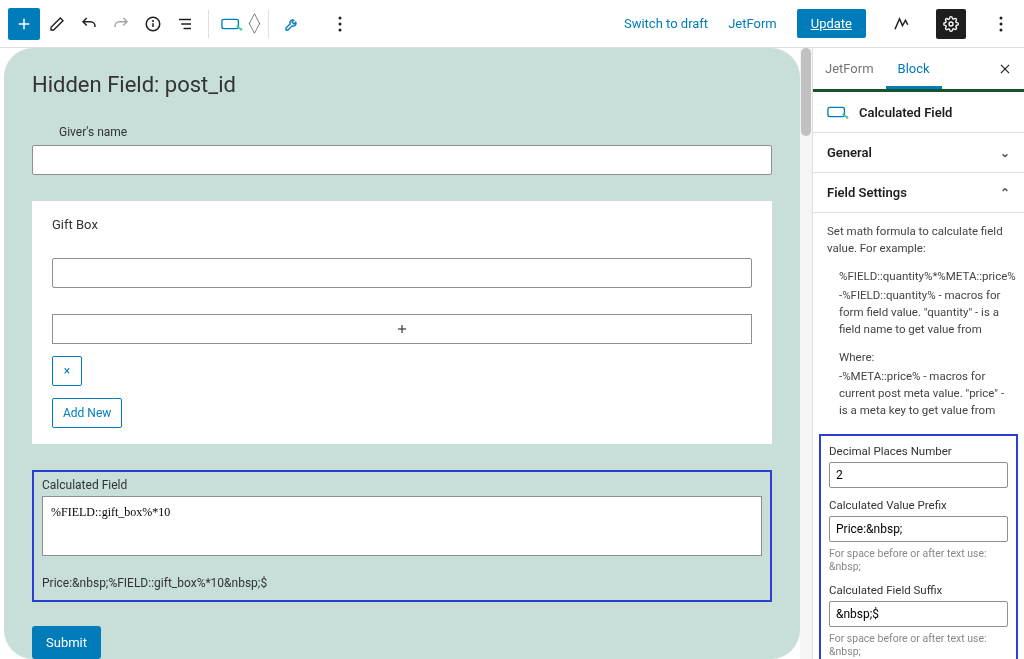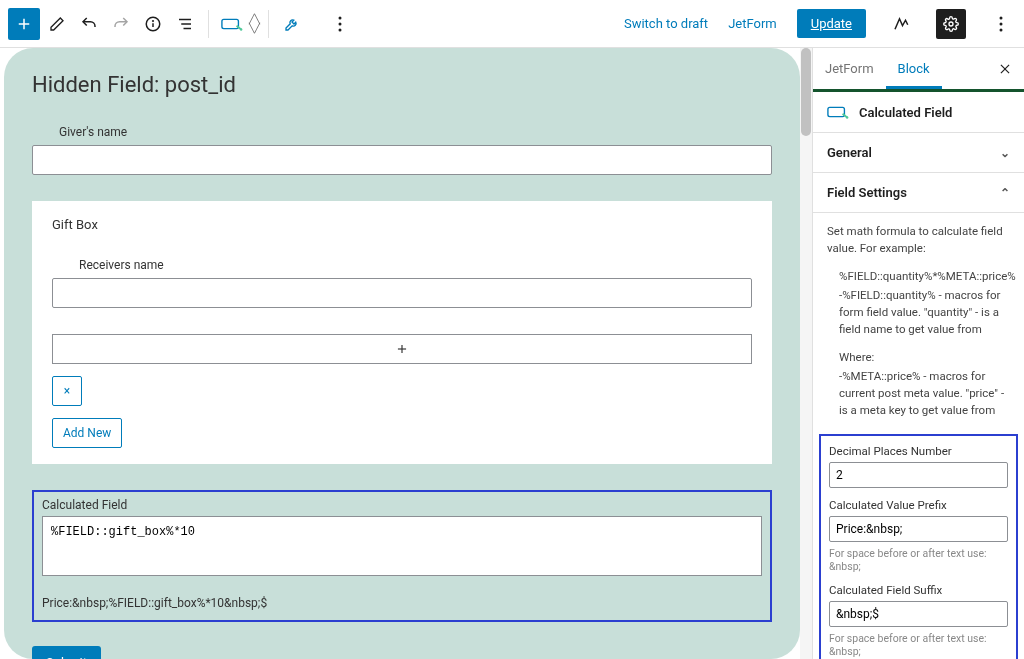--- a/index.html
+++ b/index.html
@@ -27,21 +27,21 @@
   .page-title { font-size: 22px; color: #333; margin-bottom: 28px; font-weight: 400; }
   .field-label { font-size: 12px; color: #333; margin-bottom: 6px; display: block; margin-left: 27px; }
   .text-input { width: 100%; border: 1px solid #8c8f94; background: #fff; height: 30px; padding: 0 8px; font-size: 13px; border-radius: 2px; }
   .group-box { background: #fff; padding: 16px 20px; margin-top: 26px; }
   .group-title { font-size: 13px; color: #333; margin-bottom: 26px; }
   .add-block-btn { width: 100%; height: 30px; margin-top: 26px; border: 1px solid #8c8f94; background: #fff; display: flex; align-items: center; justify-content: center; font-size: 18px; color: #333; cursor: pointer; }
   .small-btn { display: inline-flex; align-items: center; justify-content: center; height: 30px; min-width: 30px; border: 1px solid #007cba; color: #007cba; background: #fff; padding: 0 10px; font-size: 12px; margin-top: 12px; border-radius: 2px; cursor: pointer; }
   .small-btn.square { width: 30px; padding: 0; }
   .calc-box { border: 2px solid #2b3fd0; padding: 6px 8px 10px 8px; margin-top: 26px; }
   .calc-label { font-size: 12px; color: #333; margin-bottom: 4px; }
-  .calc-textarea { width: 100%; height: 60px; border: 1px solid #8c8f94; padding: 8px; font-size: 12px; resize: none; font-family: Liberation Mono, monospace; }
+  .calc-textarea { width: 100%; height: 60px; border: 1px solid #8c8f94; padding: 8px; font-size: 12px; resize: none; font-family: Liberation Serif, serif; }
   .calc-out { font-size: 12px; color: #333; margin-top: 16px; }
   .submit { margin-top: 24px; background: #007cba; color: #fff; border: none; padding: 9px 14px; font-size: 13px; border-radius: 3px; cursor: pointer; }
 
   .sidebar { width: 212px; border-left: 1px solid #e0e0e0; background: #fff; font-size: 12px; color: #1e1e1e; overflow-y: auto; }
   .sb-tabs { display: flex; border-bottom: 3px solid #14532d; height: 44px; align-items: stretch; }
   .sb-tab { padding: 0 12px; display: flex; align-items: center; font-size: 13px; color: #757575; cursor: pointer; }
   .sb-tab.active { color: #007cba; box-shadow: inset 0 -3px 0 #007cba; }
   .sb-close { margin-left: auto; padding: 0 12px; display: flex; align-items: center; color: #1e1e1e; cursor: pointer; }
   .sb-block-head { display: flex; align-items: center; gap: 10px; padding: 12px 14px; border-bottom: 1px solid #e0e0e0; }
   .sb-block-icon { width: 22px; height: 16px; }
@@ -153,21 +153,20 @@
 <div class="workspace">
   <div class="editor-wrap">
     <div class="editor">
       <div class="page-title">Hidden Field: post_id</div>
 
       <label class="field-label">Giver's name</label>
       <input class="text-input" style="">
 
       <div class="group-box">
         <div class="group-title">Gift Box</div>
-        <label class="field-label">Receivers name</label>
         <input class="text-input" style="">
         <button class="add-block-btn">
           <svg width="14" height="14" viewBox="0 0 24 24" fill="none" stroke="currentColor" stroke-width="2">
               <line x1="12" y1="5" x2="12" y2="19"></line>
               <line x1="5" y1="12" x2="19" y2="12"></line>
             </svg>
         </button>
         <div>
           <button class="small-btn square">×</button>
         </div>

